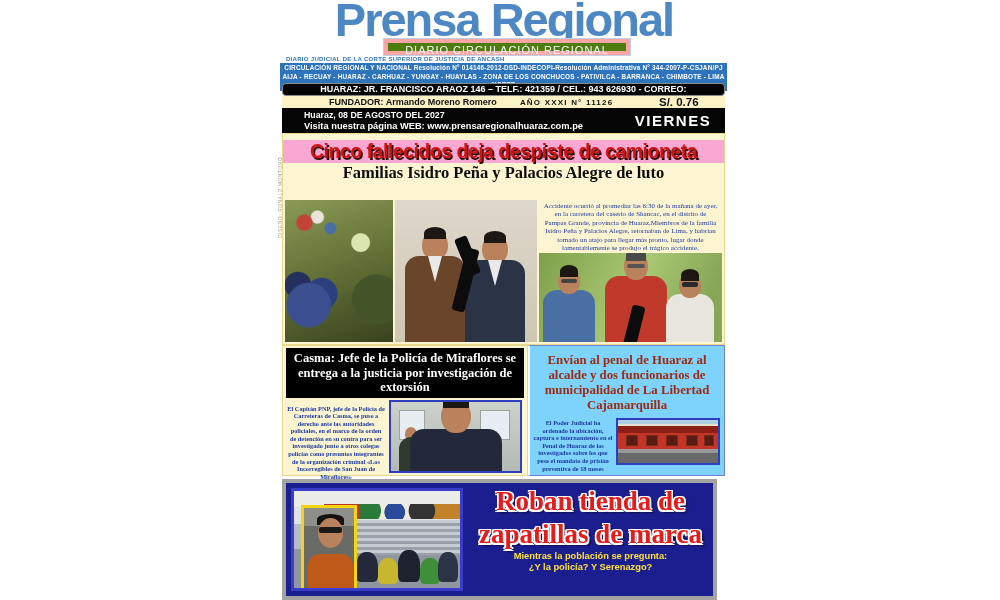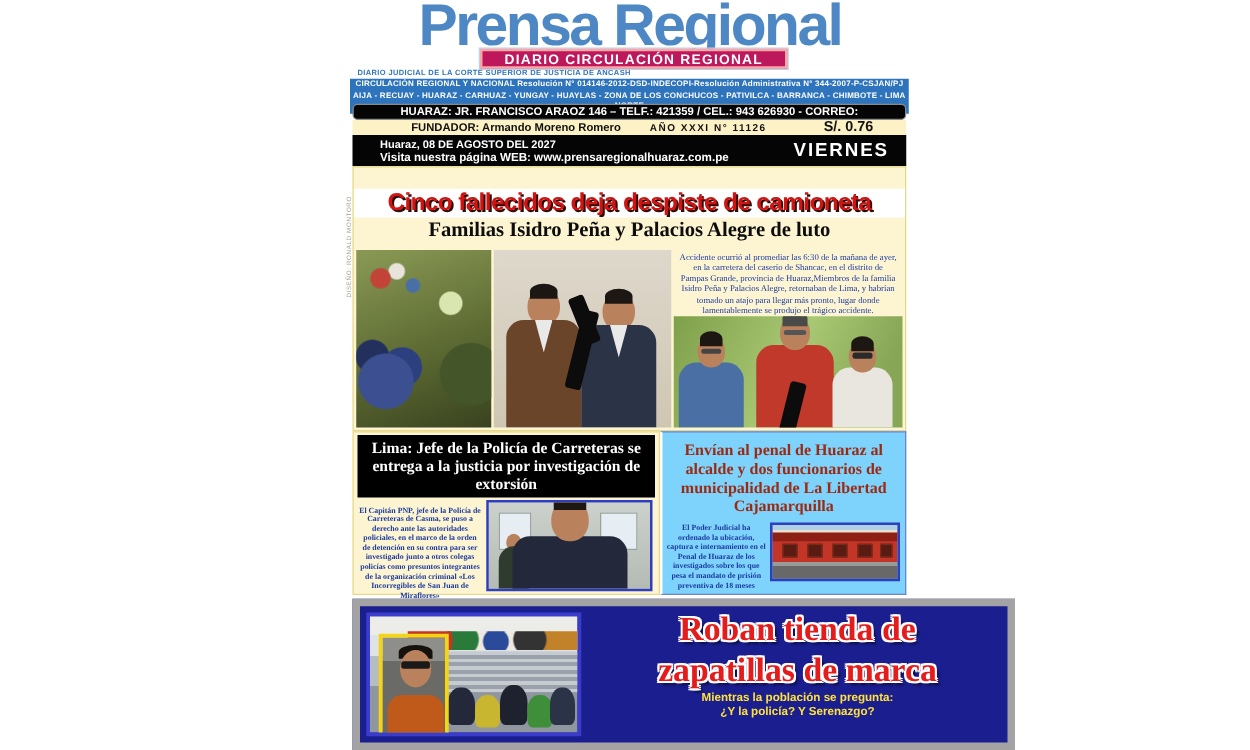--- a/index.html
+++ b/index.html
@@ -3,22 +3,22 @@
 <meta charset="utf-8">
 <style>
   * { margin:0; padding:0; box-sizing:border-box; }
   html,body { width:1000px; height:600px; background:#ffffff; font-family:"Liberation Sans", sans-serif; overflow:hidden; }
   .page { position:absolute; left:270px; top:0; width:467px; height:600px; background:#fff; }
 
   
   .logo { position:absolute; top:-8px; left:10px; width:448px; text-align:center;
           font-family:"Liberation Sans", sans-serif; font-weight:700; font-size:47px; line-height:56px;
           color:#4e88c4; letter-spacing:-2px; }
-  .tagline { position:absolute; top:39px; left:114px; width:246px; height:16px; background:#be185d;
-             border:2px solid #fca5a5; outline:1px solid #bcd2e8; color:#fff; font-weight:700; font-size:11px;
+  .tagline { position:absolute; top:39px; left:114px; width:246px; height:16px; background:#4d7c0f;
+             border:4px solid #fca5a5; outline:1px solid #bcd2e8; color:#fff; font-weight:400; font-size:11px;
              line-height:14px; text-align:center; letter-spacing:1px; z-index:3; }
   .judicial { position:absolute; top:56px; left:16px; color:#2e74bd; font-weight:700; font-size:6px; letter-spacing:.3px; }
   .bluebars { position:absolute; top:63px; left:10px; width:447px; background:#2e74bd; color:#fff;
               text-align:center; padding:1px 0; }
   .bluebars div { font-weight:700; font-size:6.4px; line-height:8.6px; letter-spacing:.2px; }
   .addressbar { position:absolute; top:83px; left:12px; width:443px; height:13px; background:#050505;
                 border-radius:4px; border:1px solid #8a8a8a; color:#fff; font-weight:700; font-size:9px;
                 line-height:11px; text-align:center; font-stretch:condensed; }
   .founderrow { position:absolute; top:96px; left:12px; width:443px; height:12px; background:#fdf2c6;
                 display:flex; align-items:center; color:#111;padding-left:44px; }
@@ -34,21 +34,21 @@
 
   
   .credit { position:absolute; left:7px; top:238px; font-size:5px; color:#a9a089; letter-spacing:.5px;
             transform:rotate(-90deg); transform-origin:left top; white-space:nowrap; }
 
   
   .mainstory { position:absolute; top:133px; left:12px; width:443px; height:212px; background:#fdf5d2;
                border:1px solid #e8d98a; overflow:hidden; }
   .hl { text-align:center; font-weight:700; font-size:19.5px; letter-spacing:-.5px; color:#d01414;
         text-shadow:1.6px 1.6px 0 #2f0c06; font-family:"Liberation Sans", sans-serif; }
-  .hl1 { background:#ffffff; line-height:23px; margin-top:17px; }
+  .hl1 { background:#f9a8d4; line-height:23px; margin-top:6px; }
   .hl2 { line-height:20px; }
   .hl2 span { display:inline-block; background:#eedf99; padding:0 16px; }
   .subhl { text-align:center; font-family:"Liberation Serif", serif; font-weight:700; font-size:16.5px;
            line-height:20px; color:#0d0d0d; }
   .photorow { position:absolute; top:66px; left:2px; right:2px; bottom:2px; display:flex; gap:2px; }
   .rightcol { flex:1; display:flex; flex-direction:column; }
   .leadpara { font-family:"Liberation Serif", serif; font-weight:400; font-size:7px; line-height:8.4px;
               color:#1c3aa0; text-align:center; padding:2px 4px 1px; }
   
   .middlerow { position:absolute; top:345px; left:12px; width:443px; height:131px; display:flex; }
@@ -60,22 +60,22 @@
   .smalltext { font-family:"Liberation Serif", serif; font-weight:700; font-size:6.3px; line-height:7.6px;
                color:#1c3aa0; text-align:center; }
   .casma-text { width:106px; padding:5px 4px; }
   .penal-col { flex:1; background:#7dd3fc; display:flex; flex-direction:column; border:1px solid #6d83cf; border-left:2px solid #fff; }
   .penal-headline { font-family:"Liberation Serif", serif; font-weight:700; font-size:12.8px; line-height:15px;
                     color:#9c2a12; text-align:center; padding:7px 6px 3px; }
   .penal-body { flex:1; display:flex; }
   .penal-text { width:86px; padding:3px 3px; }
 
   
-  .bottomrow { position:absolute; top:479px; left:12px; width:530px; height:121px; background:#1b1e8e;
-               border:6px solid #a3a3a3; display:flex; }
+  .bottomrow { position:absolute; top:479px; left:12px; width:435px; height:121px; background:#1b1e8e;
+               border:4px solid #a3a3a3; display:flex; }
   .robbery-col { flex:1; text-align:center; padding-top:2px; }
   .rob { font-family:"Liberation Serif", serif; font-weight:700; font-size:27px; line-height:33px; color:#e41c1c;
          text-shadow:-1.5px -1.5px 0 #fff, 1.5px -1.5px 0 #fff, -1.5px 1.5px 0 #fff, 1.5px 1.5px 0 #fff,
                      0 -1.5px 0 #fff, 0 1.5px 0 #fff, -1.5px 0 0 #fff, 1.5px 0 0 #fff, 3px 3px 2px rgba(0,0,0,.55); }
   .robsub { font-weight:700; font-size:9.3px; line-height:10.8px; color:#ffe23c; }
 
   
   .photo { position:relative; overflow:hidden; }
   .photo-accident { width:108px;
     background:
@@ -203,21 +203,21 @@
             <div class="torso" style="width:48px;height:48px;background:#e8e6df;"></div>
           </div>
           <div class="ribbon rib-a" style="left:86px; top:52px;"></div>
         </div>
       </div>
     </div>
   </div>
 
   <div class="middlerow">
     <div class="casma-col">
-      <div class="casma-headline">Lima: Jefe de la Policía de Carreteras se entrega a la justicia por investigación de extorsión</div>
+      <div class="casma-headline">Casma: Jefe de la Policía de Miraflores se entrega a la justicia por investigación de extorsión</div>
       <div class="casma-body">
         <div class="smalltext casma-text">El Capitán PNP, jefe de la Policía de Carreteras de Casma, se puso a derecho ante las autoridades policiales, en el marco de la orden de detención en su contra para ser investigado junto a otros colegas policías como presuntos integrantes de la organización criminal «Los Incorregibles de San Juan de Miraflores»</div>
         <div class="photo photo-captain">
           <div class="window" style="top:8px; left:8px; width:26px; height:30px;"></div>
           <div class="window" style="top:8px; right:10px; width:30px; height:30px;"></div>
           <div class="fig" style="left:8px; bottom:0;">
             <div class="head" style="width:12px;height:14px;"></div>
             <div class="torso" style="width:24px;height:34px;background:#2e3b2e;"></div>
           </div>
           <div class="fig" style="left:50%; transform:translateX(-50%); bottom:0;">

